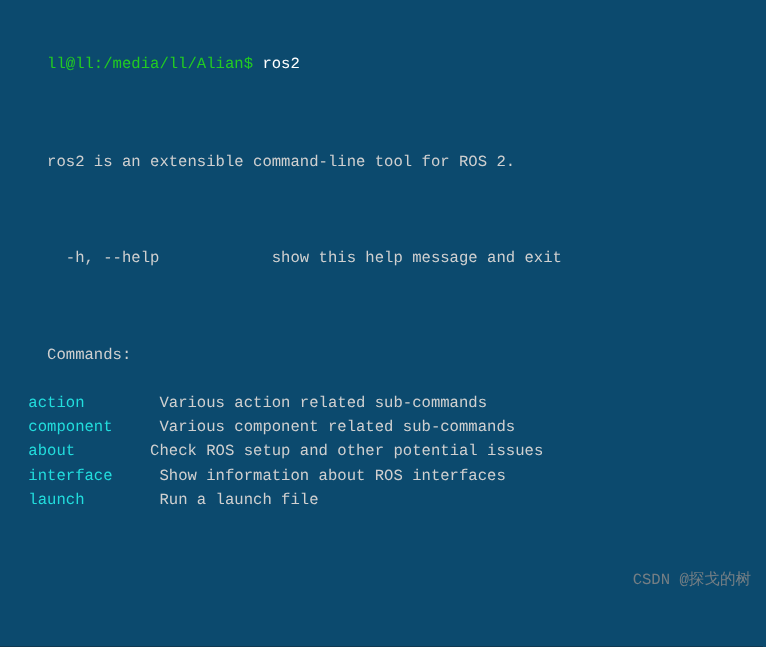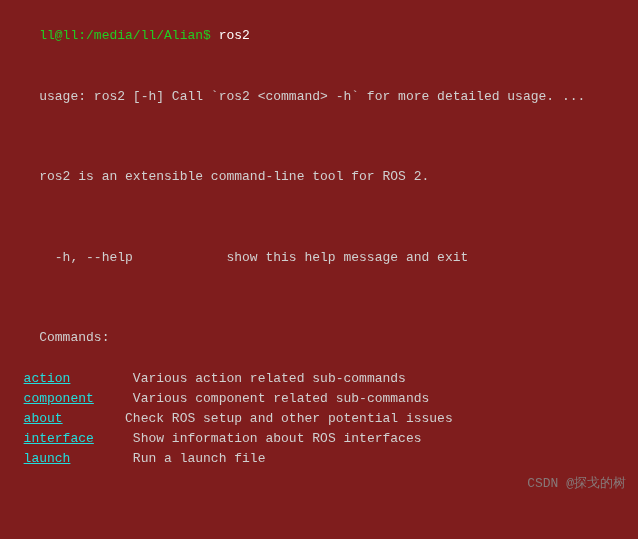--- a/index.html
+++ b/index.html
@@ -9,39 +9,38 @@
       background-color: #1a1a1a;
       font-family: 'Courier New', Courier, monospace;
       font-size: 13px;
       color: #d0d0d0;
       overflow: hidden;
       position: relative;
     }
     .terminal {
       width: 100%;
       height: 100%;
-      background-color: #7f1d1d;
-      padding: 6px 8px;
+      background-color: #0c4a6e;
+      padding: 24px 8px;
       overflow: hidden;
     }
     .line {
       line-height: 1.55;
       white-space: pre;
     }
     .prompt-green {
       color: #22cc22;
     }
     .cmd-white {
       color: #ffffff;
     }
     .cmd-name {
       color: #22dddd;
       display: inline-block;
       width: 90px;
-      text-decoration: underline;
     }
     .cmd-desc {
       color: #d0d0d0;
     }
     @keyframes blink {
       0%, 100% { opacity: 1; }
       50% { opacity: 0; }
     }
     .watermark {
       position: absolute;
@@ -55,23 +54,20 @@
   </style>
 </head>
 <body>
 
 <div class="terminal">
 
   <div class="line">
     <span class="prompt-green">ll@ll:/media/ll/Alian$ </span><span class="cmd-white">ros2</span>
   </div>
 
-  <div class="line">
-    <span>usage: ros2 [-h] Call `ros2 &lt;command&gt; -h` for more detailed usage. ...</span>
-  </div>
 
   <div class="line">&nbsp;</div>
 
   <div class="line">
     <span>ros2 is an extensible command-line tool for ROS 2.</span>
   </div>
 
   <div class="line">&nbsp;</div>
 
 

